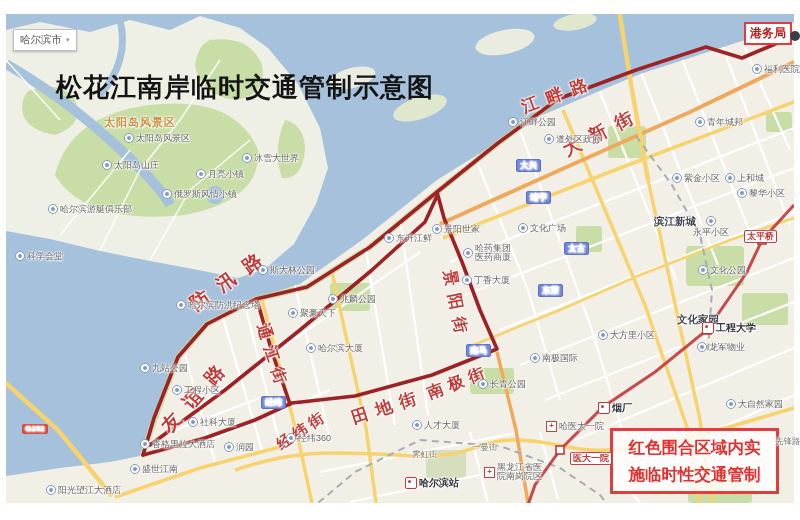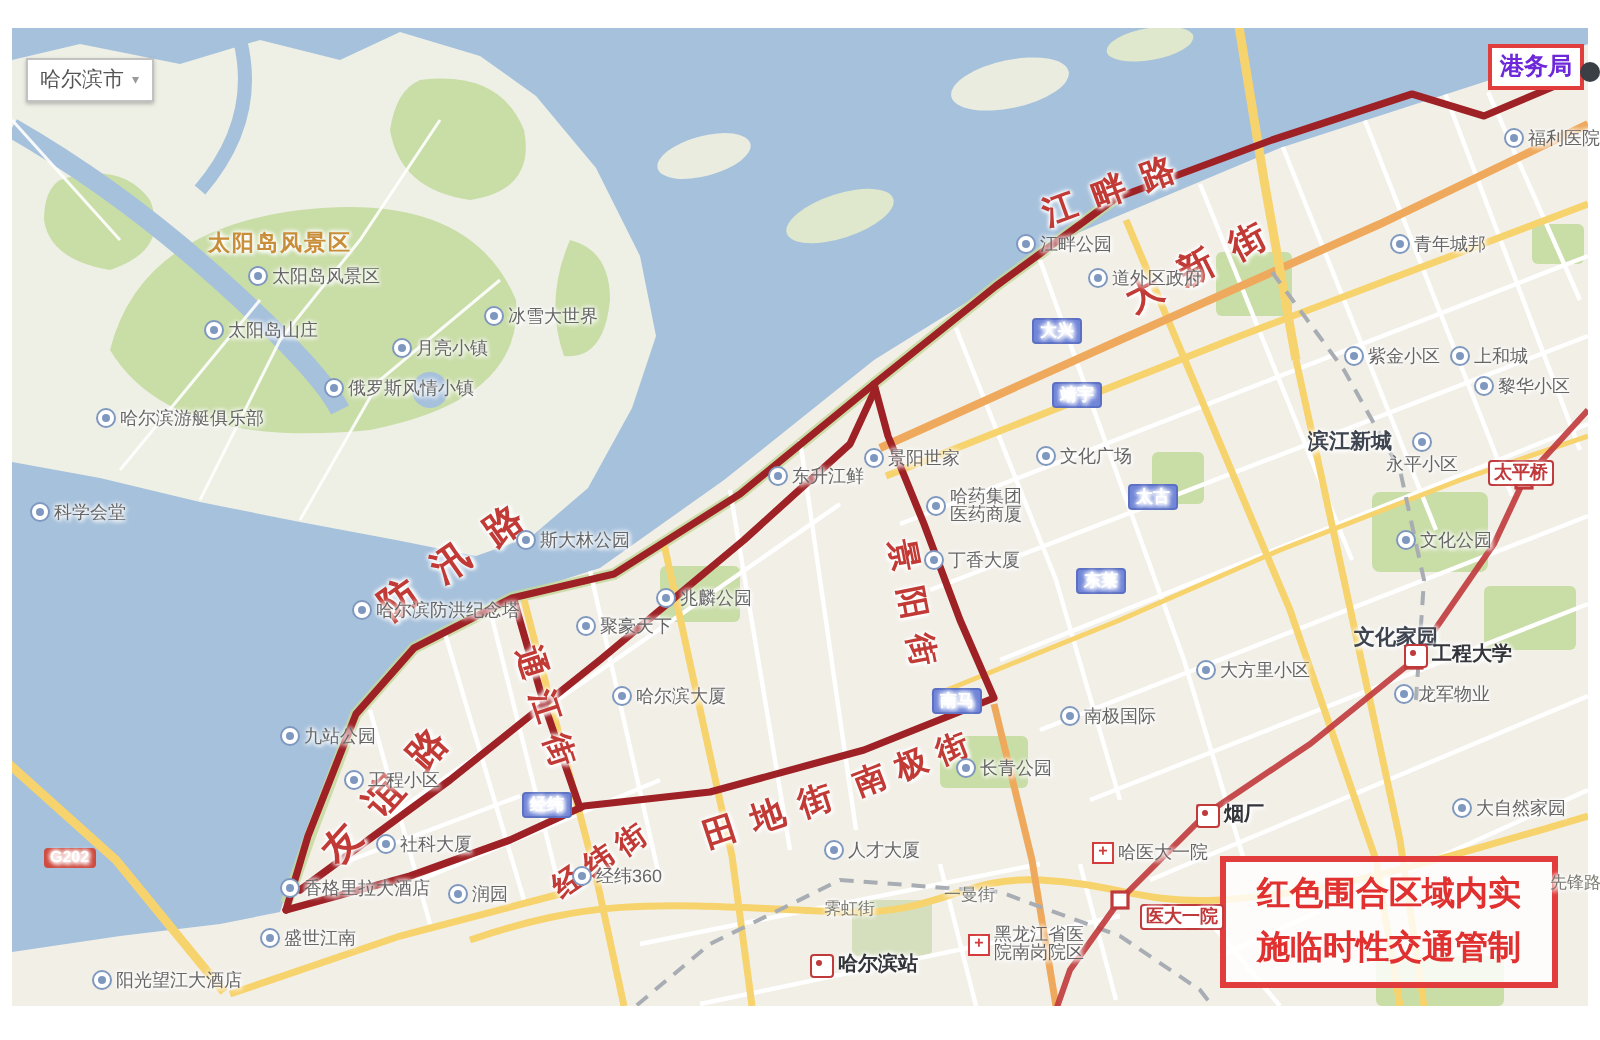--- a/index.html
+++ b/index.html
@@ -30,21 +30,21 @@
   .metro-logo::after{content:"";position:absolute;left:2px;top:2px;width:3px;height:3px;
                      border-radius:50%;background:#c0393b;}
   .street-small{font-size:8.5px;color:#7a7a72;}
   .area-label{font-size:11px;font-weight:700;color:#c98e3a;letter-spacing:1px;}
   #map-title{position:absolute;left:56px;top:70px;font-size:26px;font-weight:900;color:#141414;
              letter-spacing:1px;white-space:nowrap;}
   #city-box{position:absolute;left:13px;top:29px;background:#fff;border:1px solid #c2c2c2;
             box-shadow:0 1px 2px rgba(0,0,0,.25);font-size:10.5px;color:#555;
             padding:3px 6px;display:flex;align-items:center;gap:4px;}
   #city-caret{font-size:7px;color:#999;}
-  #port-box{position:absolute;left:744px;top:22px;border:2px solid #e23d3d;color:#6d28d9;
+  #port-box{position:absolute;left:744px;top:22px;border:2px solid #e23d3d;color:#b91c1c;
             background:#fff;font-weight:700;font-size:12px;padding:1px 4px;white-space:nowrap;}
   #notice-box{position:absolute;left:610px;top:428px;width:163px;border:3px solid #e23d3d;
               background:rgba(255,255,255,.82);color:#e03030;font-weight:800;font-size:16.5px;
               line-height:27px;text-align:center;padding:3px 0;}
   #port-dot{position:absolute;left:790px;top:31px;width:10px;height:10px;border-radius:50%;background:#3a3f45;}
 </style>
 </head>
 <body>
 
 <div id="stage">
@@ -172,20 +172,21 @@
     </g>
 
     <g fill="#ffffff">
       <rect x="0" y="0" width="800" height="14"></rect>
         <rect x="0" y="503" width="800" height="17"></rect>
       <rect x="0" y="0" width="6" height="520"></rect>
         <rect x="794" y="0" width="6" height="520"></rect>
     </g>
   </svg>
 
+  <div id="map-title">松花江南岸临时交通管制示意图</div>
 
   <div id="city-box">
     <span>哈尔滨市</span>
     <span id="city-caret">▾</span>
   </div>
 
   <div id="port-box">
     <span>港务局</span>
   </div>
   <div id="port-dot"></div>

